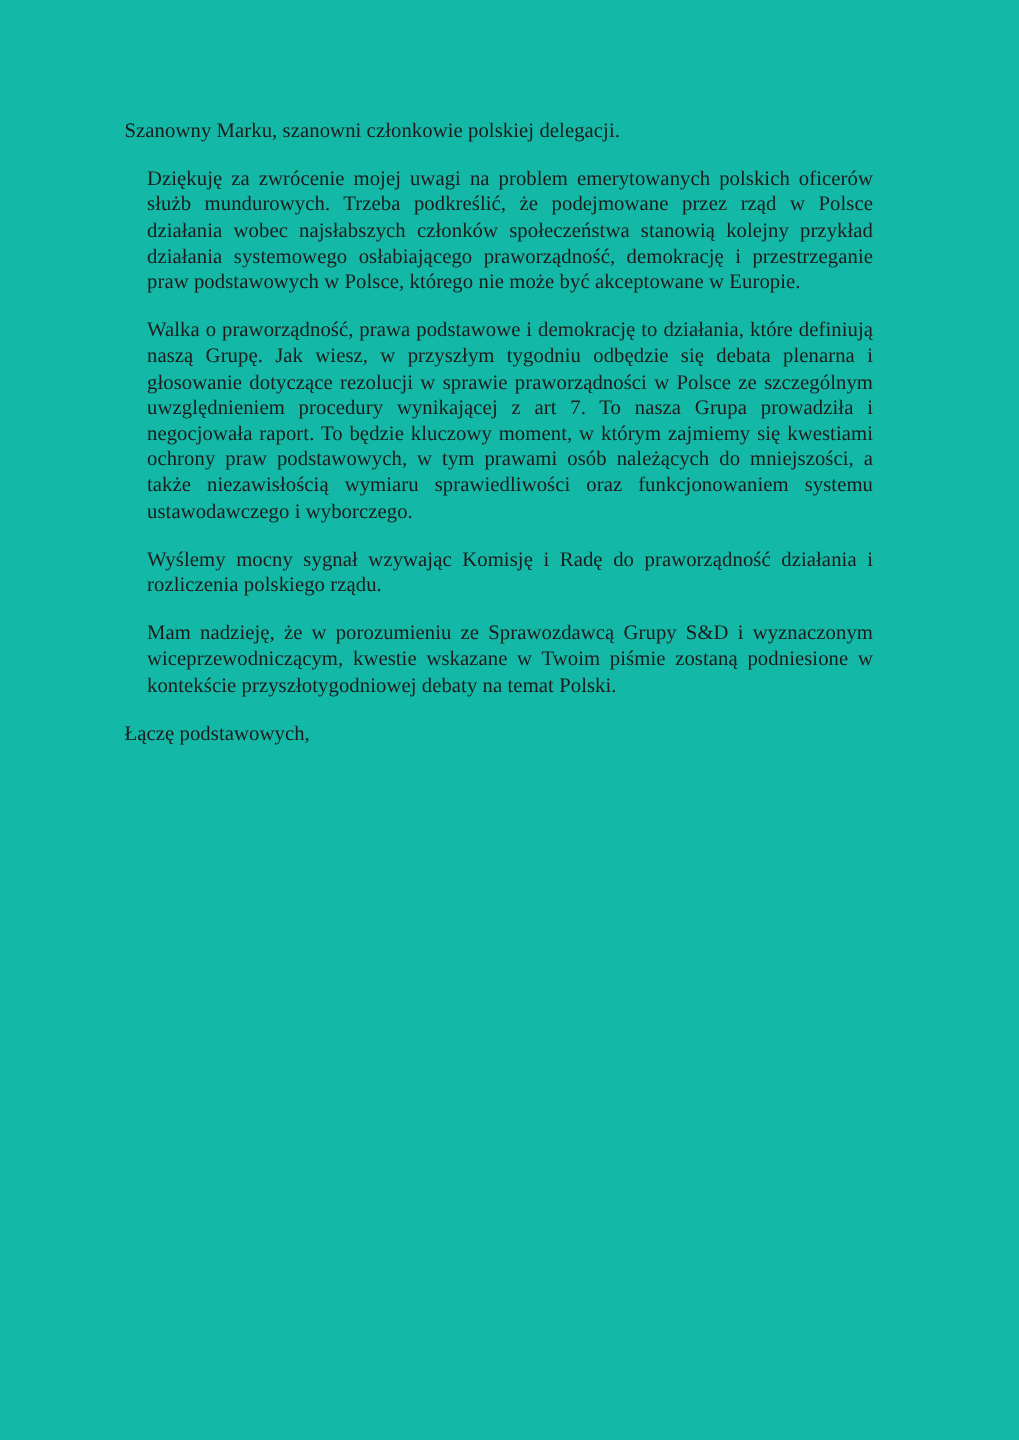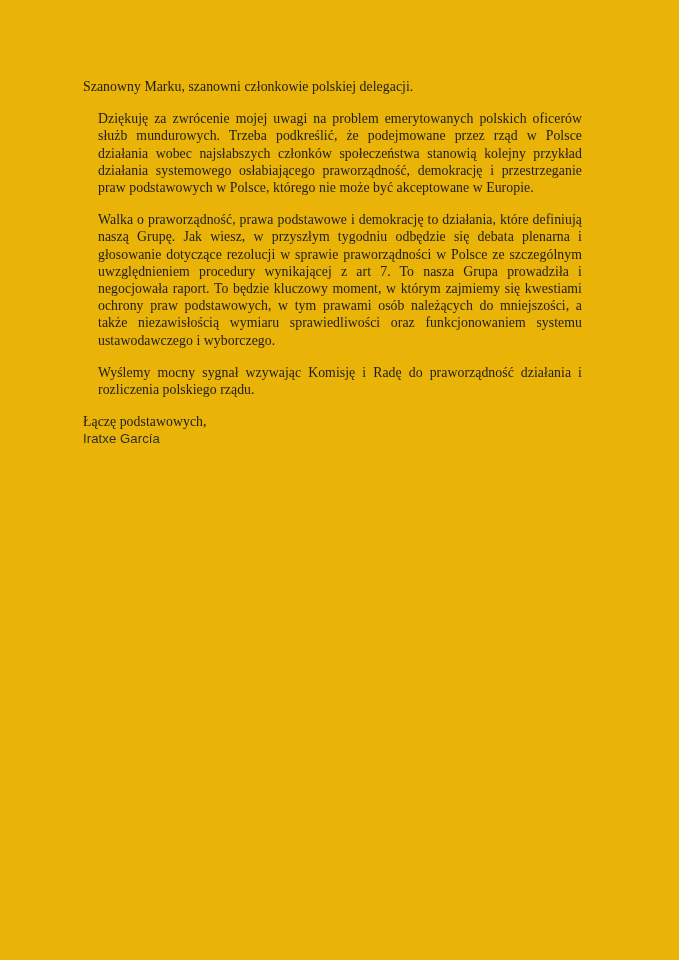--- a/index.html
+++ b/index.html
@@ -4,21 +4,21 @@
 <style>
   html, body {
     margin: 0;
     padding: 0;
     background: #ffffff;
   }
   .page {
     position: relative;
     width: 679px;
     height: 960px;
-    background: #eab308;
+    background: #14b8a6;
     overflow: hidden;
     font-family: "Liberation Serif", serif;
   }
   .letter {
     position: absolute;
     left: 83px;
     top: 78px;
     width: 514px;
     font-size: 13.8px;
     line-height: 17.2px;
@@ -54,18 +54,18 @@
 <div class="page">
   <div class="letter">
     <p class="salutation">Szanowny Marku, szanowni członkowie polskiej delegacji.</p>
 
     <p class="para">Dziękuję za zwrócenie mojej uwagi na problem emerytowanych polskich oficerów służb mundurowych. Trzeba podkreślić, że podejmowane przez rząd w Polsce działania wobec najsłabszych członków społeczeństwa stanowią kolejny przykład działania systemowego osłabiającego praworządność, demokrację i przestrzeganie praw podstawowych w Polsce, którego nie może być akceptowane w Europie.</p>
 
     <p class="para">Walka o praworządność, prawa podstawowe i demokrację to działania, które definiują naszą Grupę. Jak wiesz, w przyszłym tygodniu odbędzie się debata plenarna i głosowanie dotyczące rezolucji w sprawie praworządności w Polsce ze szczególnym uwzględnieniem procedury wynikającej z art 7. To nasza Grupa prowadziła i negocjowała raport. To będzie kluczowy moment, w którym zajmiemy się kwestiami ochrony praw podstawowych, w tym prawami osób należących do mniejszości, a także niezawisłością wymiaru sprawiedliwości oraz funkcjonowaniem systemu ustawodawczego i wyborczego.</p>
 
     <p class="para">Wyślemy mocny sygnał wzywając Komisję i Radę do praworządność działania i rozliczenia polskiego rządu.</p>
 
+    <p class="para">Mam nadzieję, że w porozumieniu ze Sprawozdawcą Grupy S&amp;D i wyznaczonym wiceprzewodniczącym, kwestie wskazane w Twoim piśmie zostaną podniesione w kontekście przyszłotygodniowej debaty na temat Polski.</p>
 
     <p class="closing">Łączę podstawowych,</p>
 
-    <p class="signature">Iratxe García</p>
   </div>
 </div>
 
 </body></html>

